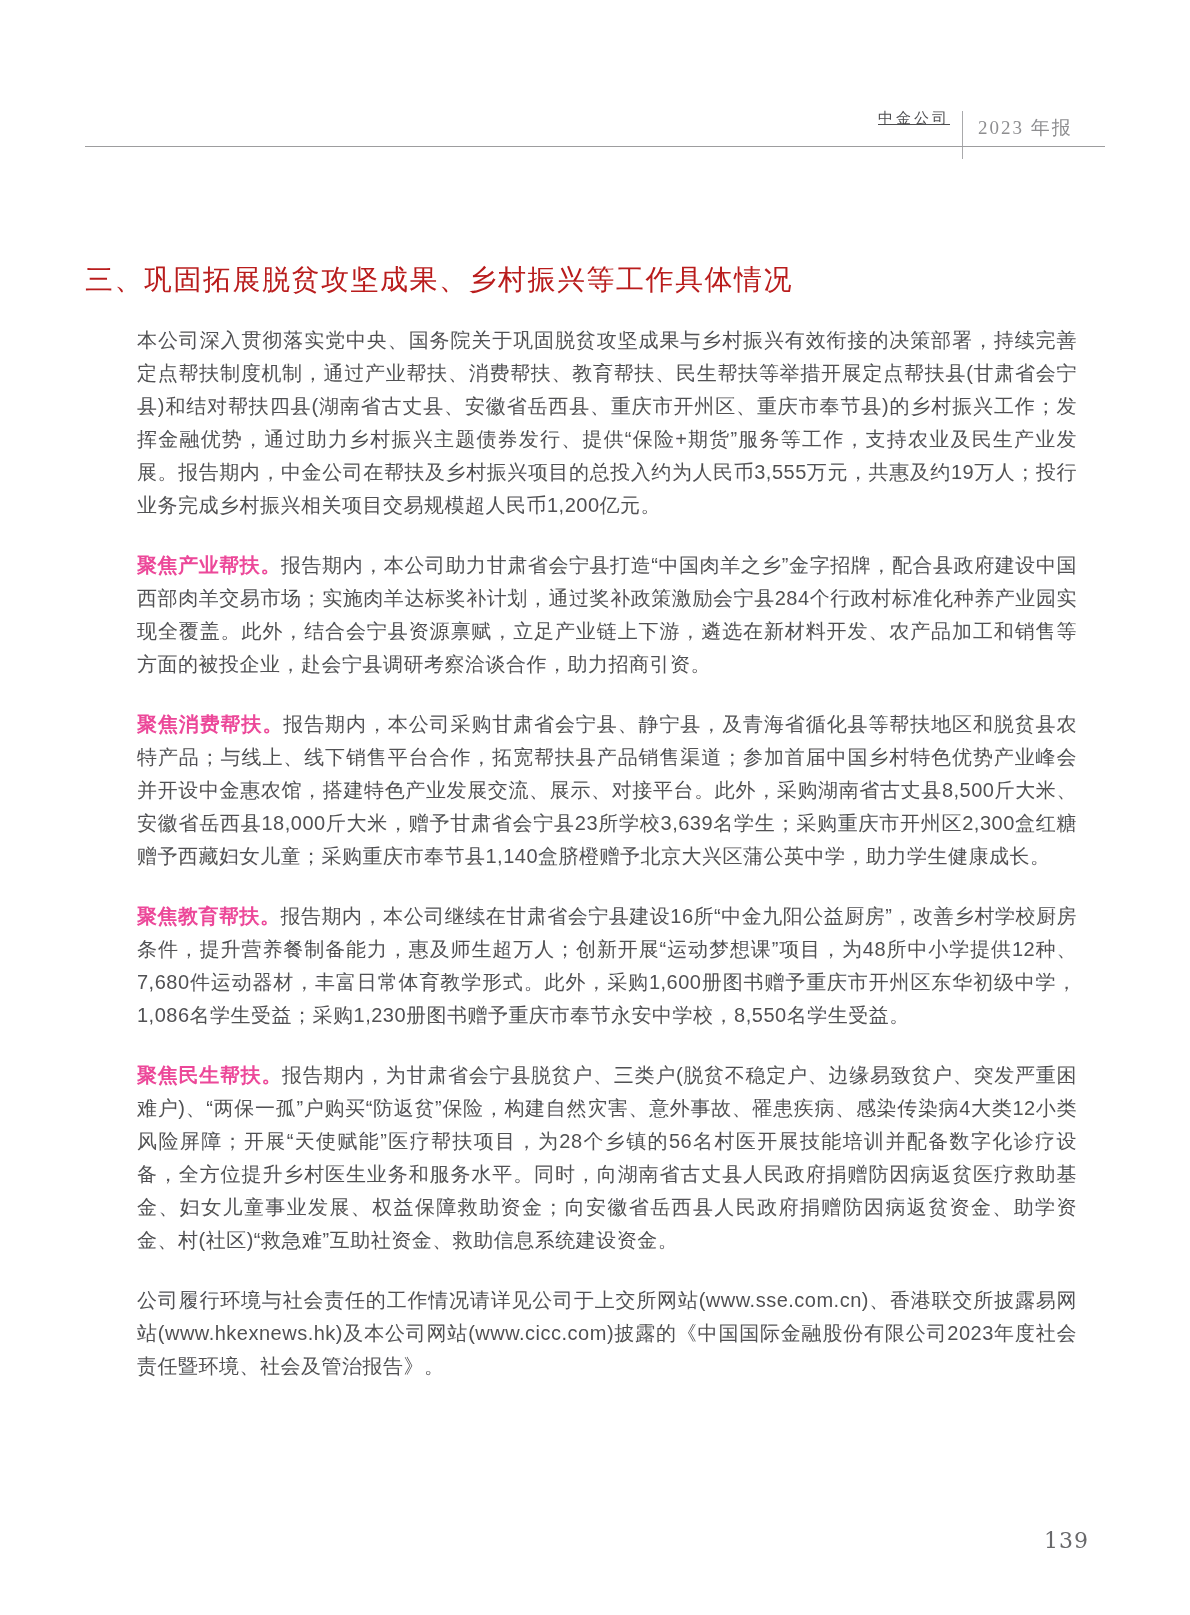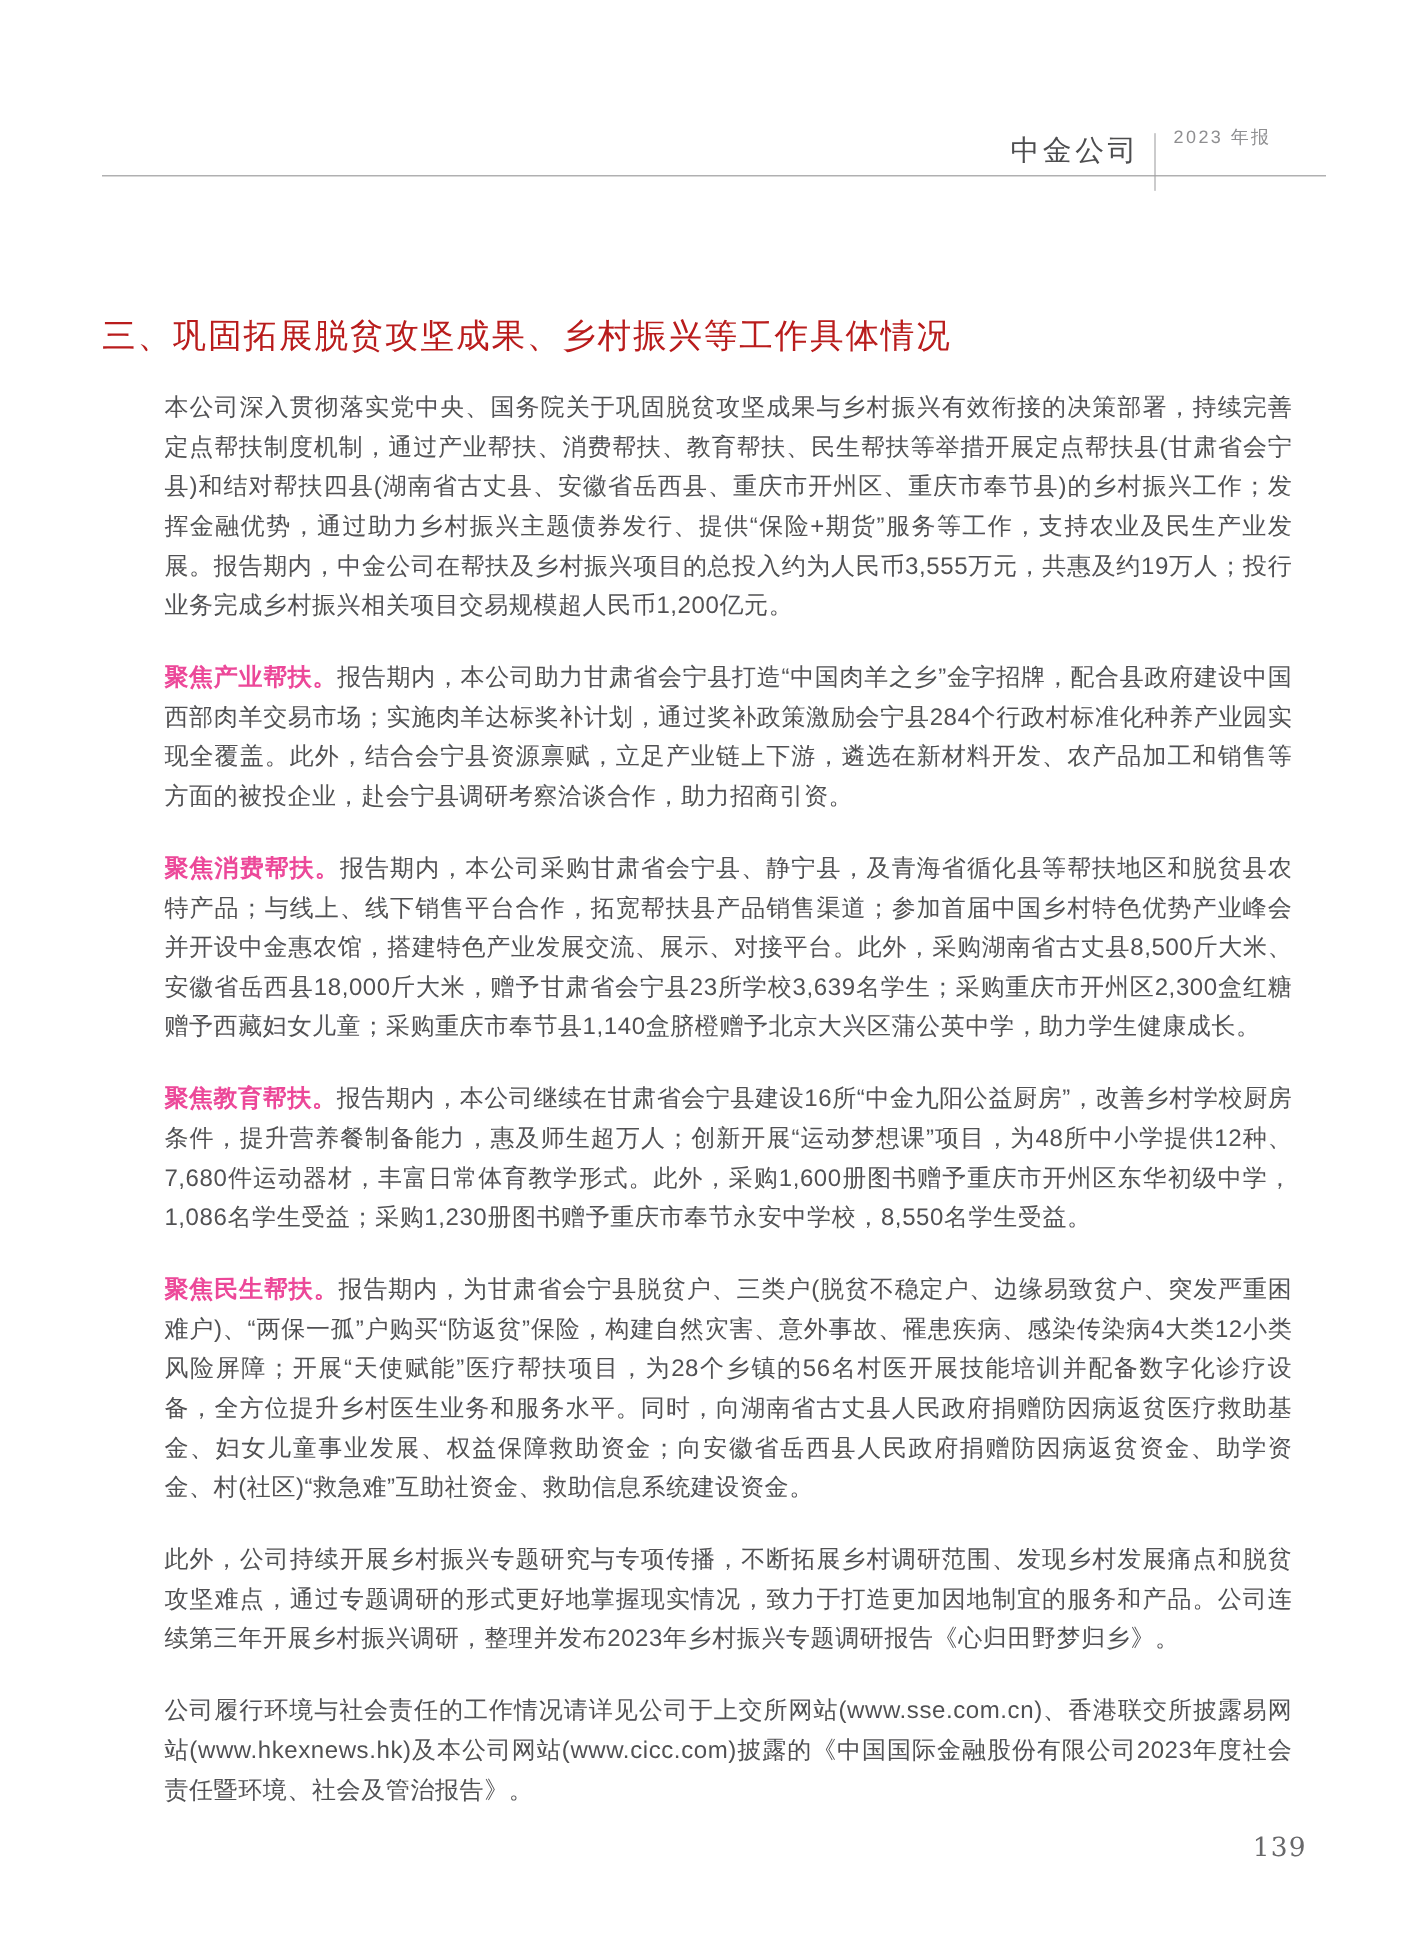--- a/index.html
+++ b/index.html
@@ -14,39 +14,40 @@
     background: #ffffff;
     overflow: hidden;
     font-family: "Liberation Sans", sans-serif;
   }
   
   .brand {
     position: absolute;
     top: 109px;
     right: 240px;
     font-family: "DejaVu Serif", serif;
-    font-size: 24px;
+    font-size: 15px;
     color: #4d4d4f;
     letter-spacing: 3px;
     white-space: nowrap;
+    text-decoration: underline;
   }
   .vdivider {
     position: absolute;
     top: 111px;
     left: 962px;
     width: 1px;
     height: 48px;
     background: #a9a9ab;
   }
   .edition {
     position: absolute;
-    top: 105px;
+    top: 115px;
     left: 978px;
-    font-family: Liberation Sans, sans-serif;
-    font-size: 15px;
+    font-family: Liberation Serif, serif;
+    font-size: 19px;
     color: #8e8e90;
     letter-spacing: 2px;
     white-space: nowrap;
   }
   .header-rule {
     position: absolute;
     top: 146px;
     left: 85px;
     width: 1020px;
     height: 1px;
@@ -113,21 +114,20 @@
       <p class="para"><strong></strong><span>本公司深入贯彻落实党中央、国务院关于巩固脱贫攻坚成果与乡村振兴有效衔接的决策部署，持续完善定点帮扶制度机制，通过产业帮扶、消费帮扶、教育帮扶、民生帮扶等举措开展定点帮扶县(甘肃省会宁县)和结对帮扶四县(湖南省古丈县、安徽省岳西县、重庆市开州区、重庆市奉节县)的乡村振兴工作；发挥金融优势，通过助力乡村振兴主题债券发行、提供“保险+期货”服务等工作，支持农业及民生产业发展。报告期内，中金公司在帮扶及乡村振兴项目的总投入约为人民币3,555万元，共惠及约19万人；投行业务完成乡村振兴相关项目交易规模超人民币1,200亿元。</span></p>
 
       <p class="para"><strong>聚焦产业帮扶。</strong><span>报告期内，本公司助力甘肃省会宁县打造“中国肉羊之乡”金字招牌，配合县政府建设中国西部肉羊交易市场；实施肉羊达标奖补计划，通过奖补政策激励会宁县284个行政村标准化种养产业园实现全覆盖。此外，结合会宁县资源禀赋，立足产业链上下游，遴选在新材料开发、农产品加工和销售等方面的被投企业，赴会宁县调研考察洽谈合作，助力招商引资。</span></p>
 
       <p class="para"><strong>聚焦消费帮扶。</strong><span>报告期内，本公司采购甘肃省会宁县、静宁县，及青海省循化县等帮扶地区和脱贫县农特产品；与线上、线下销售平台合作，拓宽帮扶县产品销售渠道；参加首届中国乡村特色优势产业峰会并开设中金惠农馆，搭建特色产业发展交流、展示、对接平台。此外，采购湖南省古丈县8,500斤大米、安徽省岳西县18,000斤大米，赠予甘肃省会宁县23所学校3,639名学生；采购重庆市开州区2,300盒红糖赠予西藏妇女儿童；采购重庆市奉节县1,140盒脐橙赠予北京大兴区蒲公英中学，助力学生健康成长。</span></p>
 
       <p class="para"><strong>聚焦教育帮扶。</strong><span>报告期内，本公司继续在甘肃省会宁县建设16所“中金九阳公益厨房”，改善乡村学校厨房条件，提升营养餐制备能力，惠及师生超万人；创新开展“运动梦想课”项目，为48所中小学提供12种、7,680件运动器材，丰富日常体育教学形式。此外，采购1,600册图书赠予重庆市开州区东华初级中学，1,086名学生受益；采购1,230册图书赠予重庆市奉节永安中学校，8,550名学生受益。</span></p>
 
       <p class="para"><strong>聚焦民生帮扶。</strong><span>报告期内，为甘肃省会宁县脱贫户、三类户(脱贫不稳定户、边缘易致贫户、突发严重困难户)、“两保一孤”户购买“防返贫”保险，构建自然灾害、意外事故、罹患疾病、感染传染病4大类12小类风险屏障；开展“天使赋能”医疗帮扶项目，为28个乡镇的56名村医开展技能培训并配备数字化诊疗设备，全方位提升乡村医生业务和服务水平。同时，向湖南省古丈县人民政府捐赠防因病返贫医疗救助基金、妇女儿童事业发展、权益保障救助资金；向安徽省岳西县人民政府捐赠防因病返贫资金、助学资金、村(社区)“救急难”互助社资金、救助信息系统建设资金。</span></p>
 
-      <p class="para"><strong></strong><span>此外，公司持续开展乡村振兴专题研究与专项传播，不断拓展乡村调研范围、发现乡村发展痛点和脱贫攻坚难点，通过专题调研的形式更好地掌握现实情况，致力于打造更加因地制宜的服务和产品。公司连续第三年开展乡村振兴调研，整理并发布2023年乡村振兴专题调研报告《心归田野梦归乡》。</span></p>
 
       <p class="para"><strong></strong><span>公司履行环境与社会责任的工作情况请详见公司于上交所网站(www.sse.com.cn)、香港联交所披露易网站(www.hkexnews.hk)及本公司网站(www.cicc.com)披露的《中国国际金融股份有限公司2023年度社会责任暨环境、社会及管治报告》。</span></p>
     </div>
   </main>
 
   <span class="page-number">139</span>
 
 </div>
 
 </body></html>

